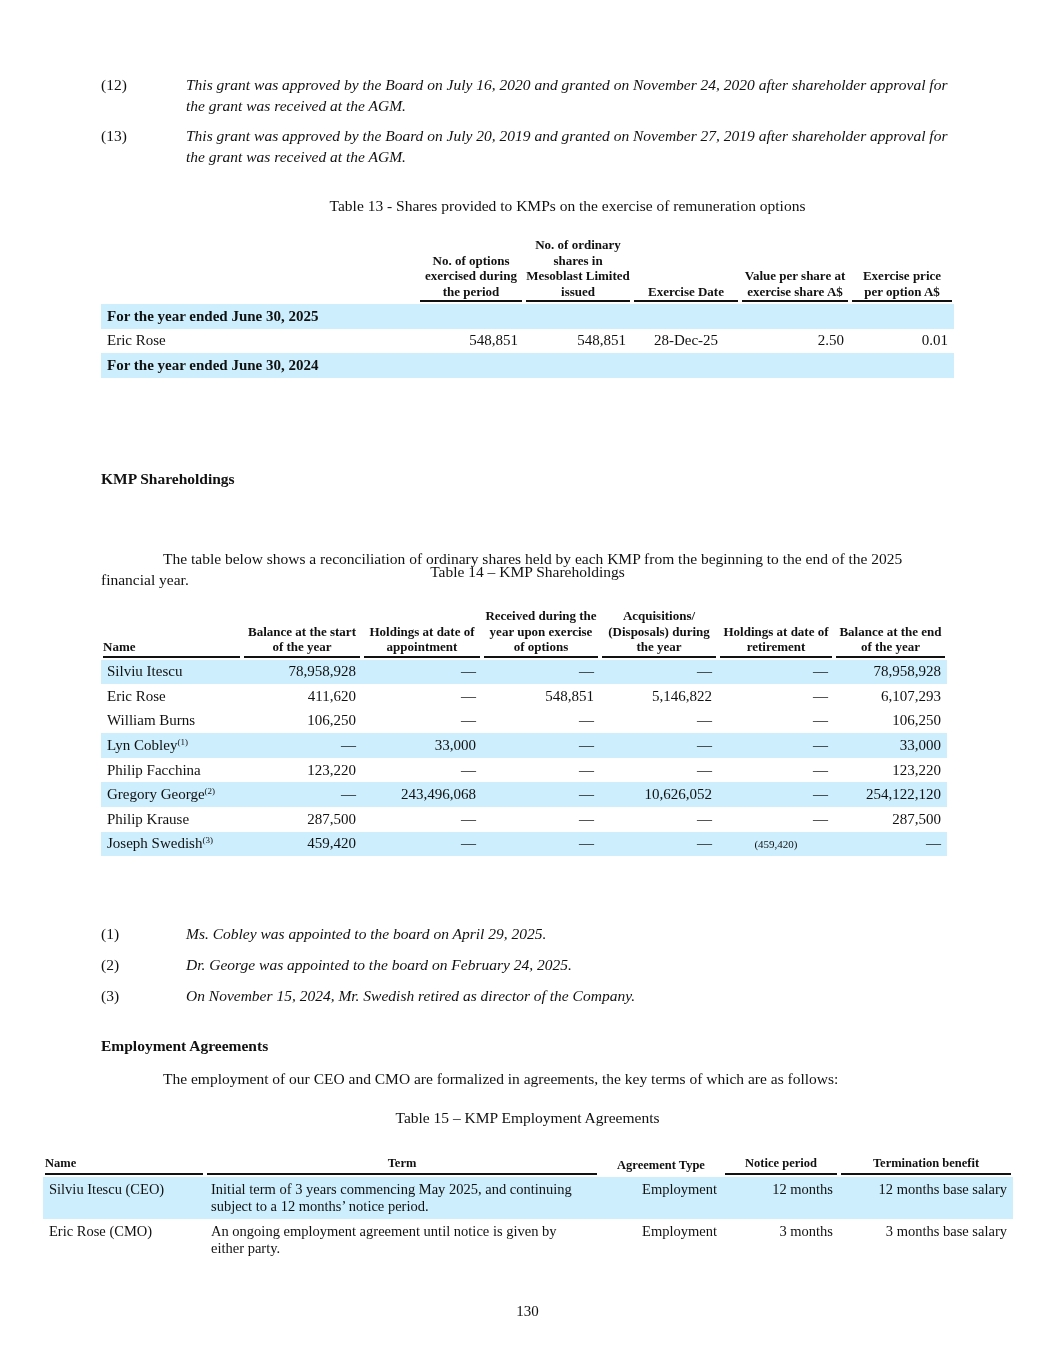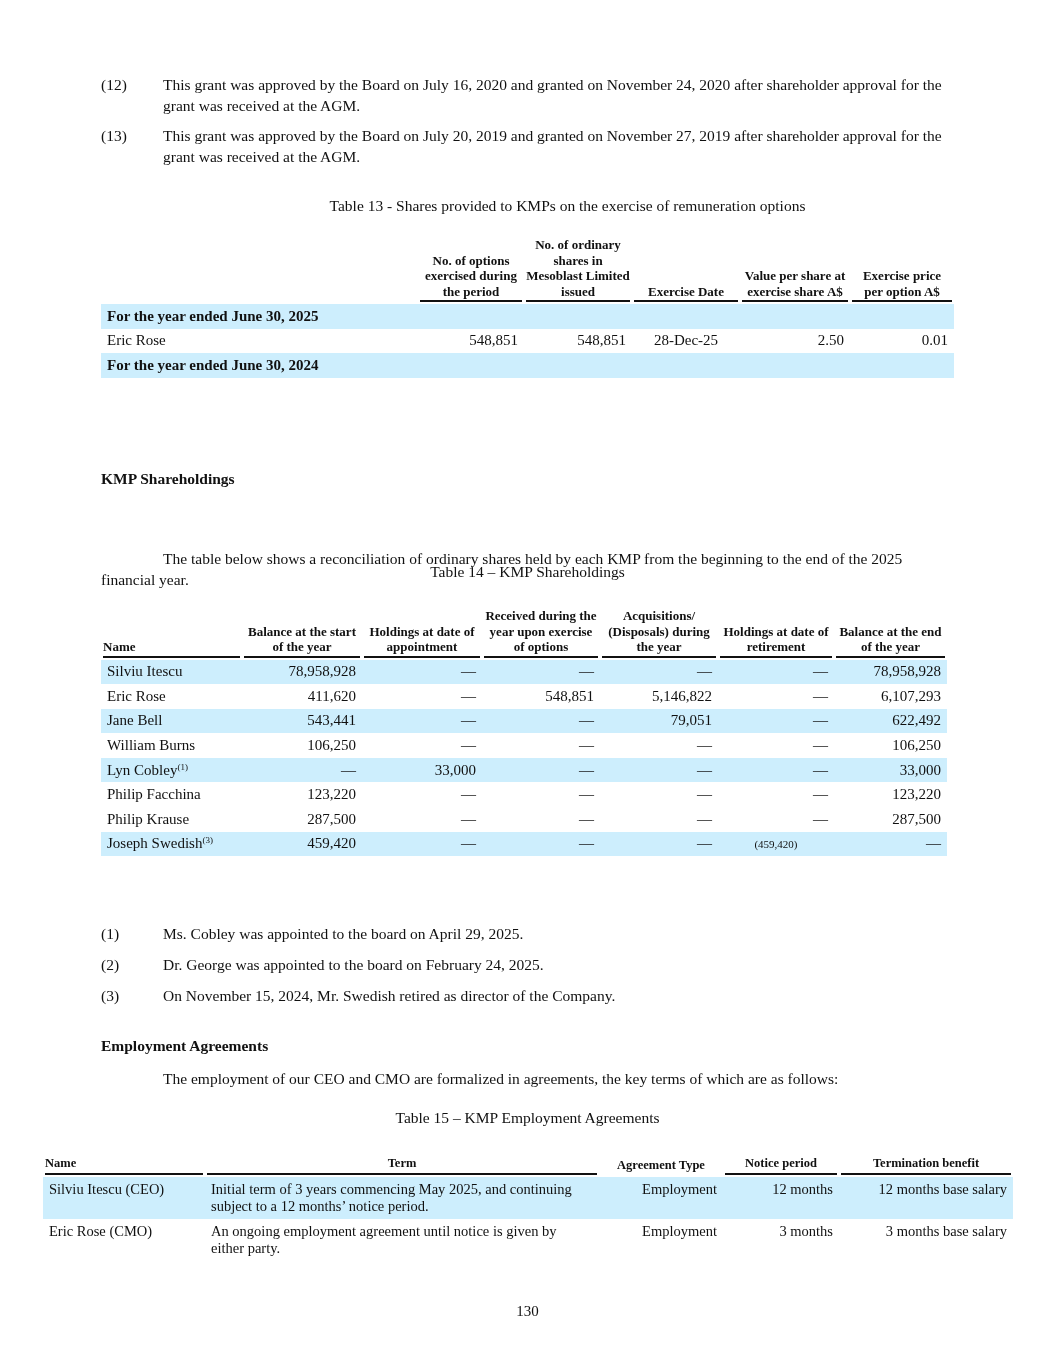--- a/index.html
+++ b/index.html
@@ -3,21 +3,21 @@
 <meta charset="utf-8">
 <style>
   html, body { margin: 0; padding: 0; background: #ffffff; }
   body {
     width: 1055px; height: 1365px; position: relative; overflow: hidden;
     font-family: "Liberation Serif", "DejaVu Serif", serif; color: #111;
     font-size: 15.5px;
   }
   .fn { position: absolute; left: 101px; width: 860px; line-height: 21px; }
   .fn .num { position: absolute; left: 0; top: 0; }
-  .fn .txt { margin-left: 62px; display: block; }
+  .fn .txt { margin-left: 85px; display: block; font-style: italic; }
   .caption { position: absolute; left: 0; width: 1055px; text-align: center; }
   .heading { position: absolute; left: 101px; font-weight: bold; }
   .para { position: absolute; left: 101px; width: 853px; line-height: 21px; text-indent: 62px; }
 
   table { border-collapse: separate; border-spacing: 0; position: absolute; }
   th { font-weight: bold; font-size: 13px; line-height: 15.5px; vertical-align: bottom; text-align: center; padding: 0 2px 2px 2px; }
   th .ul { display:block; border-bottom: 2px solid #111; padding-bottom: 1px; }
   td { font-size: 15px; height: 24.6px; padding: 0 6px; white-space: nowrap; }
   td.r { text-align: right; }
   td.c { text-align: center; }
@@ -145,29 +145,20 @@
     </tr>
     <tr>
       <td><span>Eric Rose</span></td>
       <td class="r">411,620</td>
       <td class="r">—</td>
       <td class="r">548,851</td>
       <td class="r">5,146,822</td>
       <td class="r">—</td>
       <td class="r">6,107,293</td>
     </tr>
-    <tr class="band">
-      <td><span>Jane Bell</span></td>
-      <td class="r">543,441</td>
-      <td class="r">—</td>
-      <td class="r">—</td>
-      <td class="r">79,051</td>
-      <td class="r">—</td>
-      <td class="r">622,492</td>
-    </tr>
     <tr>
       <td><span>William Burns</span></td>
       <td class="r">106,250</td>
       <td class="r">—</td>
       <td class="r">—</td>
       <td class="r">—</td>
       <td class="r">—</td>
       <td class="r">106,250</td>
     </tr>
     <tr class="band">
@@ -180,20 +171,29 @@
       <td class="r">33,000</td>
     </tr>
     <tr>
       <td><span>Philip Facchina</span></td>
       <td class="r">123,220</td>
       <td class="r">—</td>
       <td class="r">—</td>
       <td class="r">—</td>
       <td class="r">—</td>
       <td class="r">123,220</td>
+    </tr>
+    <tr class="band">
+      <td><span>Gregory George</span><sup>(2)</sup></td>
+      <td class="r">—</td>
+      <td class="r">243,496,068</td>
+      <td class="r">—</td>
+      <td class="r">10,626,052</td>
+      <td class="r">—</td>
+      <td class="r">254,122,120</td>
     </tr>
     <tr>
       <td><span>Philip Krause</span></td>
       <td class="r">287,500</td>
       <td class="r">—</td>
       <td class="r">—</td>
       <td class="r">—</td>
       <td class="r">—</td>
       <td class="r">287,500</td>
     </tr>

